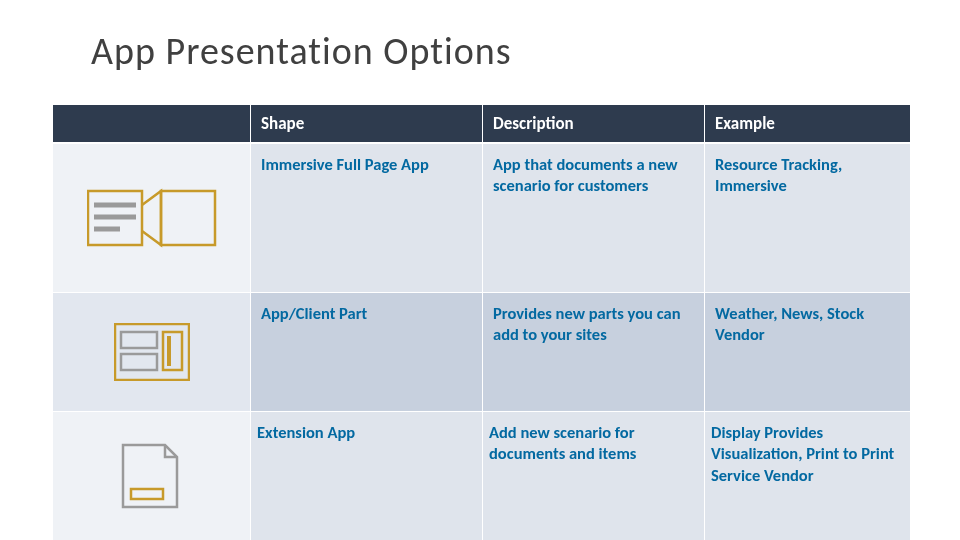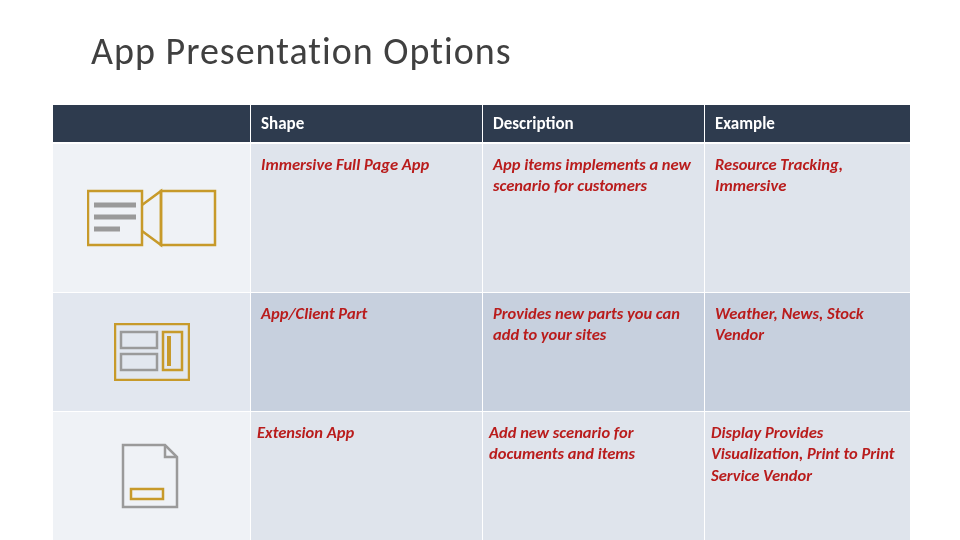--- a/index.html
+++ b/index.html
@@ -54,24 +54,23 @@
     margin-left: 12px;
   }
   thead th.blank {
     background: #2e3b4e;
   }
   tbody td {
     border: 1px solid #ffffff;
     vertical-align: top;
     font-size: 16.5px;
     line-height: 1.3;
-    color: #b91c1c;
+    color: #0369a1;
     padding: 10px 10px;
     font-weight: 600;
-    font-style: italic;
   }
   tbody tr.light td { background: #dfe4ec; }
   tbody tr.dark  td { background: #c7d0de; }
   tbody tr.light td.icon-cell { background: #eff2f6; }
   tbody tr.dark  td.icon-cell  { background: #e2e7ef; }
   td.icon-cell {
     text-align: center;
     vertical-align: middle;
   }
   tbody tr:nth-child(1) td { height: 128px; }
@@ -109,21 +108,21 @@
                 <rect x="1" y="8" width="54" height="54" fill="none" stroke="#c79a2a" stroke-width="2.5"></rect>
                 <line x1="7" y1="22" x2="49" y2="22" stroke="#9a9a9a" stroke-width="5"></line>
                 <line x1="7" y1="34" x2="49" y2="34" stroke="#9a9a9a" stroke-width="5"></line>
                 <line x1="7" y1="46" x2="33" y2="46" stroke="#9a9a9a" stroke-width="5"></line>
                 <rect x="74" y="8" width="54" height="54" fill="none" stroke="#c79a2a" stroke-width="2.5"></rect>
                 <polyline points="55,22 74,8 74,62 55,48" fill="none" stroke="#c79a2a" stroke-width="2.5"></polyline>
               </svg>
             </span>
           </td>
           <td>Immersive Full Page App</td>
-          <td>App items implements a new scenario for customers</td>
+          <td>App that documents a new scenario for customers</td>
           <td>Resource Tracking, Immersive</td>
         </tr>
         <tr class="dark">
           <td class="icon-cell">
             <span>
               <svg width="76" height="58" viewBox="0 0 76 58">
                 <rect x="1" y="1" width="74" height="56" fill="none" stroke="#c79a2a" stroke-width="2.5"></rect>
                 <rect x="7" y="9" width="36" height="16" fill="none" stroke="#9a9a9a" stroke-width="2.5"></rect>
                 <rect x="7" y="31" width="36" height="16" fill="none" stroke="#9a9a9a" stroke-width="2.5"></rect>
                 <rect x="49" y="9" width="19" height="38" fill="none" stroke="#c79a2a" stroke-width="2.5"></rect>

